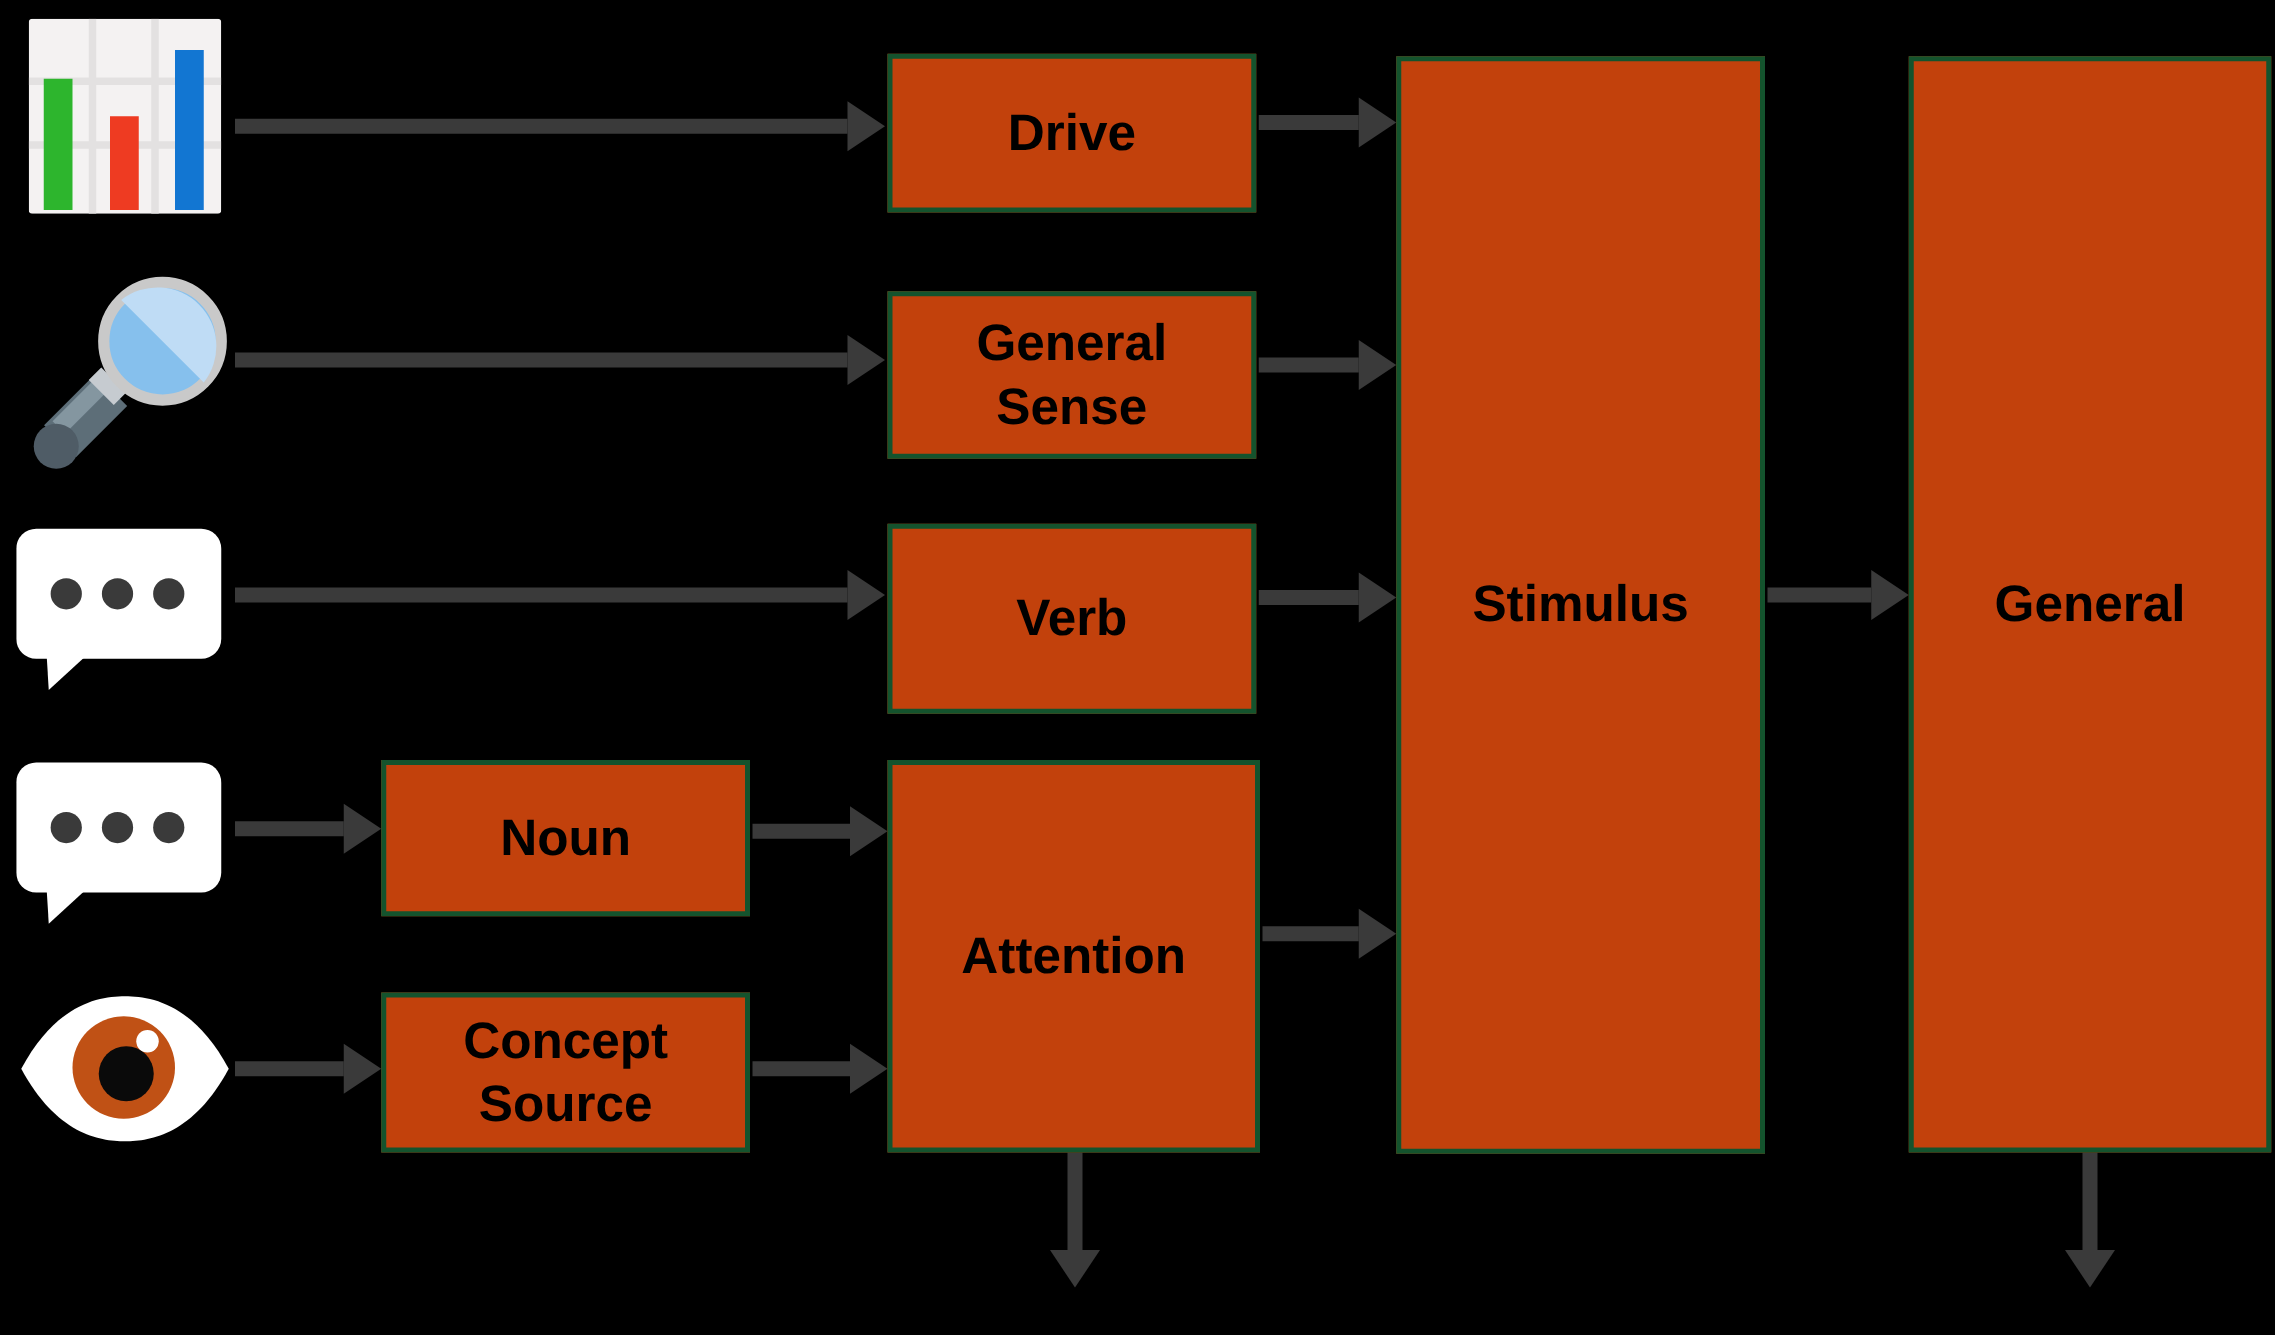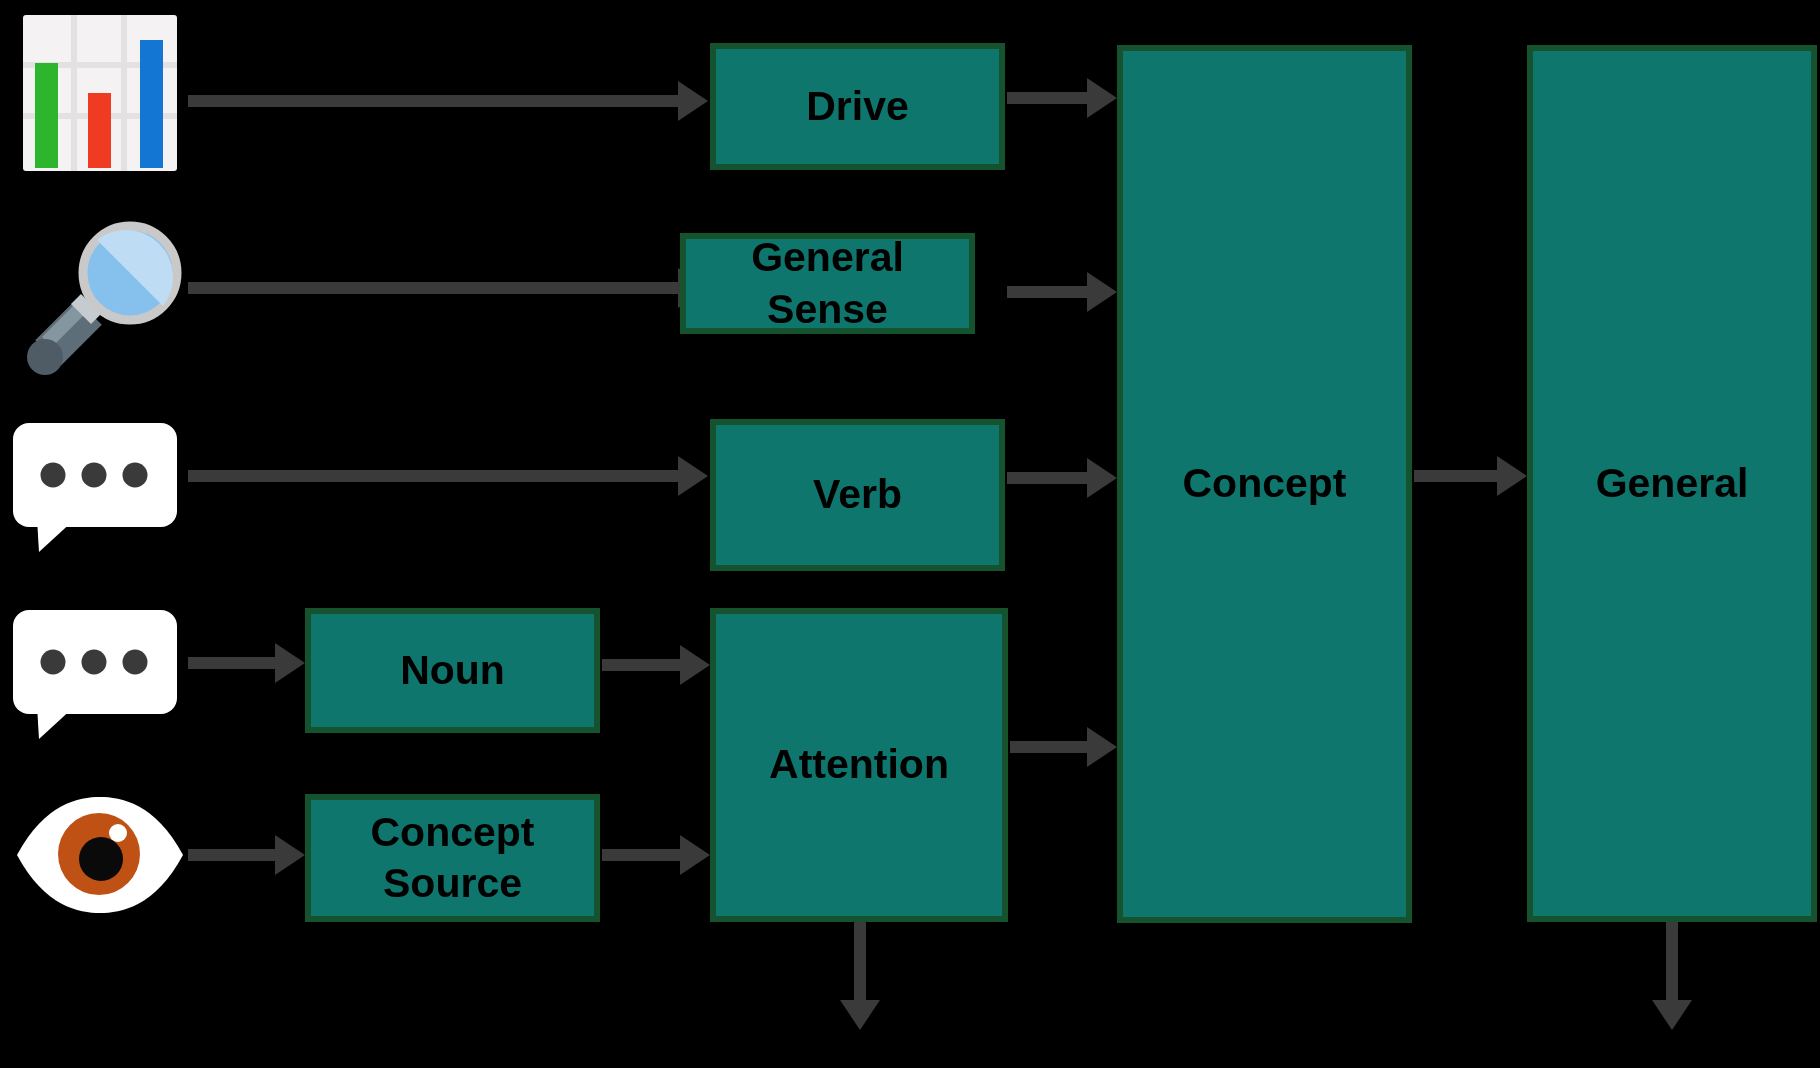--- a/index.html
+++ b/index.html
@@ -9,22 +9,22 @@
   #canvas {
     position: relative;
     width: 1820px; height: 1068px;
     background: #000000;
     overflow: hidden;
     font-family: "Liberation Sans", sans-serif;
   }
   .node {
     position: absolute;
     box-sizing: border-box;
-    background: #0f766e;
-    border: 6px solid #14532d;
+    background: #c2410c;
+    border: 4px solid #14532d;
     color: #000000;
     font-weight: bold;
     font-size: 41px;
     line-height: 1.25;
     display: flex;
     align-items: center;
     justify-content: center;
     text-align: center;
     padding: 0 14px;
   }
@@ -122,27 +122,27 @@
   <div class="harrow" style="left:1007px; top:472px; width:80px;"></div>
   <div class="harrow" style="left:1010px; top:741px; width:77px;"></div>
 
   <div class="harrow" style="left:1414px; top:470px; width:83px;"></div>
 
   <div class="varrow" style="left:854px;  top:922px; height:78px;"></div>
   <div class="varrow" style="left:1666px; top:922px; height:78px;"></div>
 
   <div class="node" style="left:710px;  top:43px;  width:295px; height:127px;">Drive</div>
 
-  <div class="node" style="left:680px;  top:233px; width:295px; height:101px;">General Sense</div>
+  <div class="node" style="left:710px;  top:233px; width:295px; height:134px;">General Sense</div>
 
   <div class="node" style="left:710px;  top:419px; width:295px; height:152px;">Verb</div>
 
   <div class="node" style="left:305px;  top:608px; width:295px; height:125px;text-align:right;">Noun</div>
 
   <div class="node" style="left:305px;  top:794px; width:295px; height:128px;">Concept Source</div>
 
   <div class="node" style="left:710px;  top:608px; width:298px; height:314px;">Attention</div>
 
-  <div class="node" style="left:1117px; top:45px;  width:295px; height:878px;">Concept</div>
+  <div class="node" style="left:1117px; top:45px;  width:295px; height:878px;">Stimulus</div>
 
   <div class="node" style="left:1527px; top:45px;  width:290px; height:877px;">General</div>
 
 </div>
 
 </body></html>

